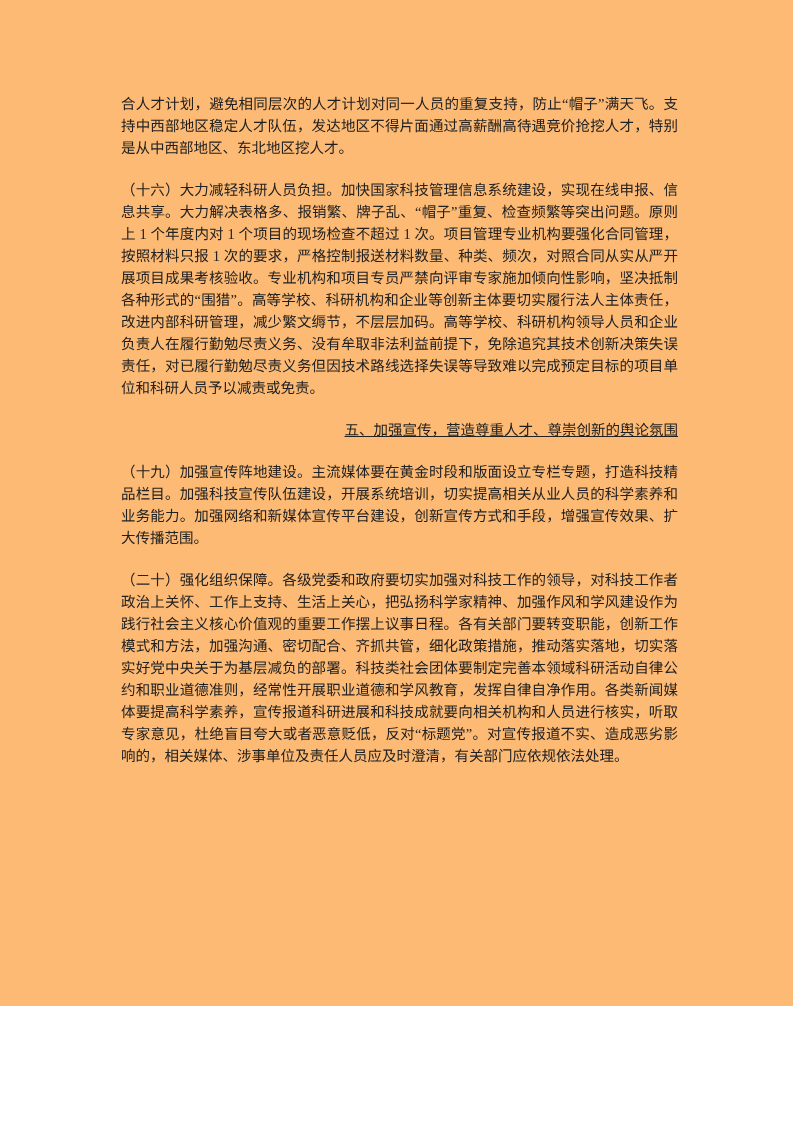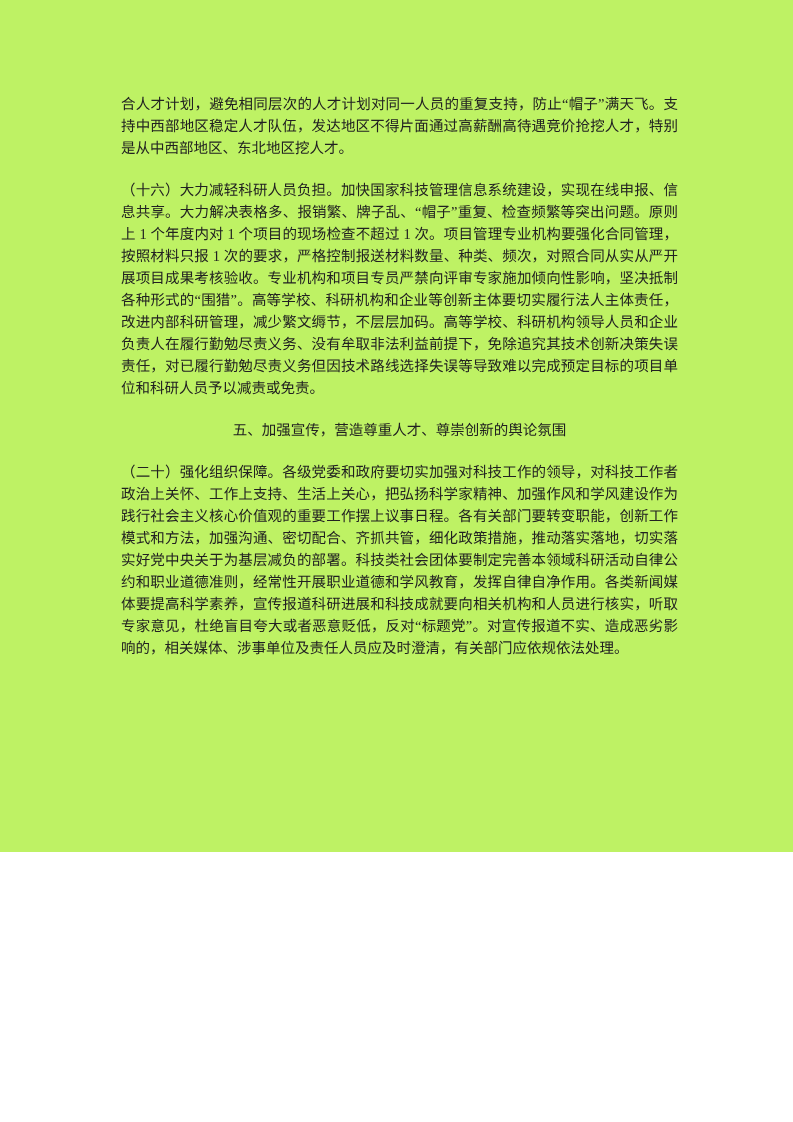--- a/index.html
+++ b/index.html
@@ -3,22 +3,22 @@
 <meta charset="utf-8">
 <style>
   html, body {
     margin: 0;
     padding: 0;
     background: #ffffff;
   }
   .page {
     position: relative;
     width: 793px;
-    height: 852px;
-    background: #bef264;
+    height: 1006px;
+    background: #fdba74;
     overflow: hidden;
     font-family: "Liberation Serif", "DejaVu Serif", serif;
   }
   .content {
     position: absolute;
     left: 121px;
     top: 93px;
     width: 557px;
     color: #212121;
     font-size: 14.5px;
@@ -28,26 +28,28 @@
     word-break: break-all;
   }
   .para {
     margin: 0 0 20px 0;
   }
   .heading {
     margin: 0 0 20px 0;
     font-weight: normal;
     font-size: 14.5px;
     line-height: 22px;
-    text-align: center;
+    text-align: right;
+    text-decoration: underline;
   }
 </style>
 </head>
 <body>
 
 <div class="page">
   <div class="content">
     <p class="para">合人才计划，避免相同层次的人才计划对同一人员的重复支持，防止“帽子”满天飞。支持中西部地区稳定人才队伍，发达地区不得片面通过高薪酬高待遇竞价抢挖人才，特别是从中西部地区、东北地区挖人才。</p>
     <p class="para">（十六）大力减轻科研人员负担。加快国家科技管理信息系统建设，实现在线申报、信息共享。大力解决表格多、报销繁、牌子乱、“帽子”重复、检查频繁等突出问题。原则上 1 个年度内对 1 个项目的现场检查不超过 1 次。项目管理专业机构要强化合同管理，按照材料只报 1 次的要求，严格控制报送材料数量、种类、频次，对照合同从实从严开展项目成果考核验收。专业机构和项目专员严禁向评审专家施加倾向性影响，坚决抵制各种形式的“围猎”。高等学校、科研机构和企业等创新主体要切实履行法人主体责任，改进内部科研管理，减少繁文缛节，不层层加码。高等学校、科研机构领导人员和企业负责人在履行勤勉尽责义务、没有牟取非法利益前提下，免除追究其技术创新决策失误责任，对已履行勤勉尽责义务但因技术路线选择失误等导致难以完成预定目标的项目单位和科研人员予以减责或免责。</p>
     <h2 class="heading">五、加强宣传，营造尊重人才、尊崇创新的舆论氛围</h2>
+    <p class="para">（十九）加强宣传阵地建设。主流媒体要在黄金时段和版面设立专栏专题，打造科技精品栏目。加强科技宣传队伍建设，开展系统培训，切实提高相关从业人员的科学素养和业务能力。加强网络和新媒体宣传平台建设，创新宣传方式和手段，增强宣传效果、扩大传播范围。</p>
     <p class="para">（二十）强化组织保障。各级党委和政府要切实加强对科技工作的领导，对科技工作者政治上关怀、工作上支持、生活上关心，把弘扬科学家精神、加强作风和学风建设作为践行社会主义核心价值观的重要工作摆上议事日程。各有关部门要转变职能，创新工作模式和方法，加强沟通、密切配合、齐抓共管，细化政策措施，推动落实落地，切实落实好党中央关于为基层减负的部署。科技类社会团体要制定完善本领域科研活动自律公约和职业道德准则，经常性开展职业道德和学风教育，发挥自律自净作用。各类新闻媒体要提高科学素养，宣传报道科研进展和科技成就要向相关机构和人员进行核实，听取专家意见，杜绝盲目夸大或者恶意贬低，反对“标题党”。对宣传报道不实、造成恶劣影响的，相关媒体、涉事单位及责任人员应及时澄清，有关部门应依规依法处理。</p>
   </div>
 </div>
 
 </body></html>

